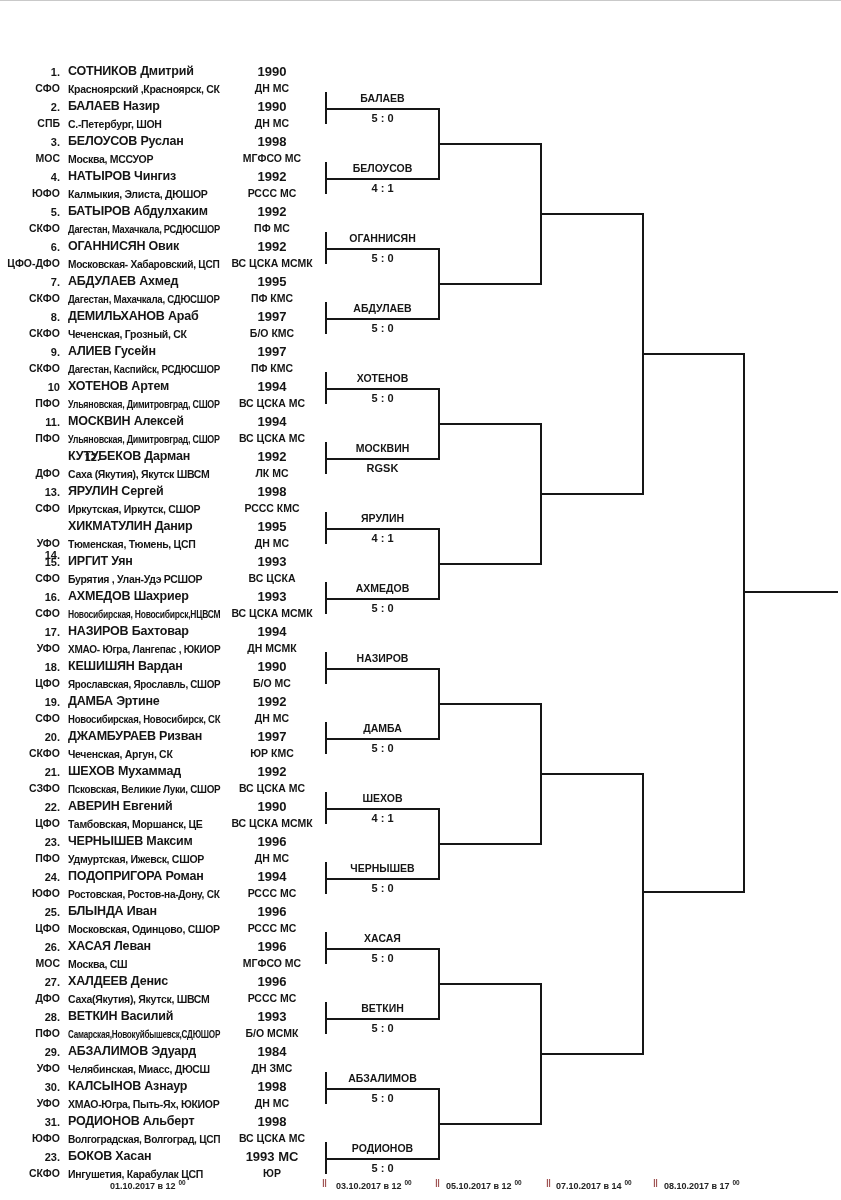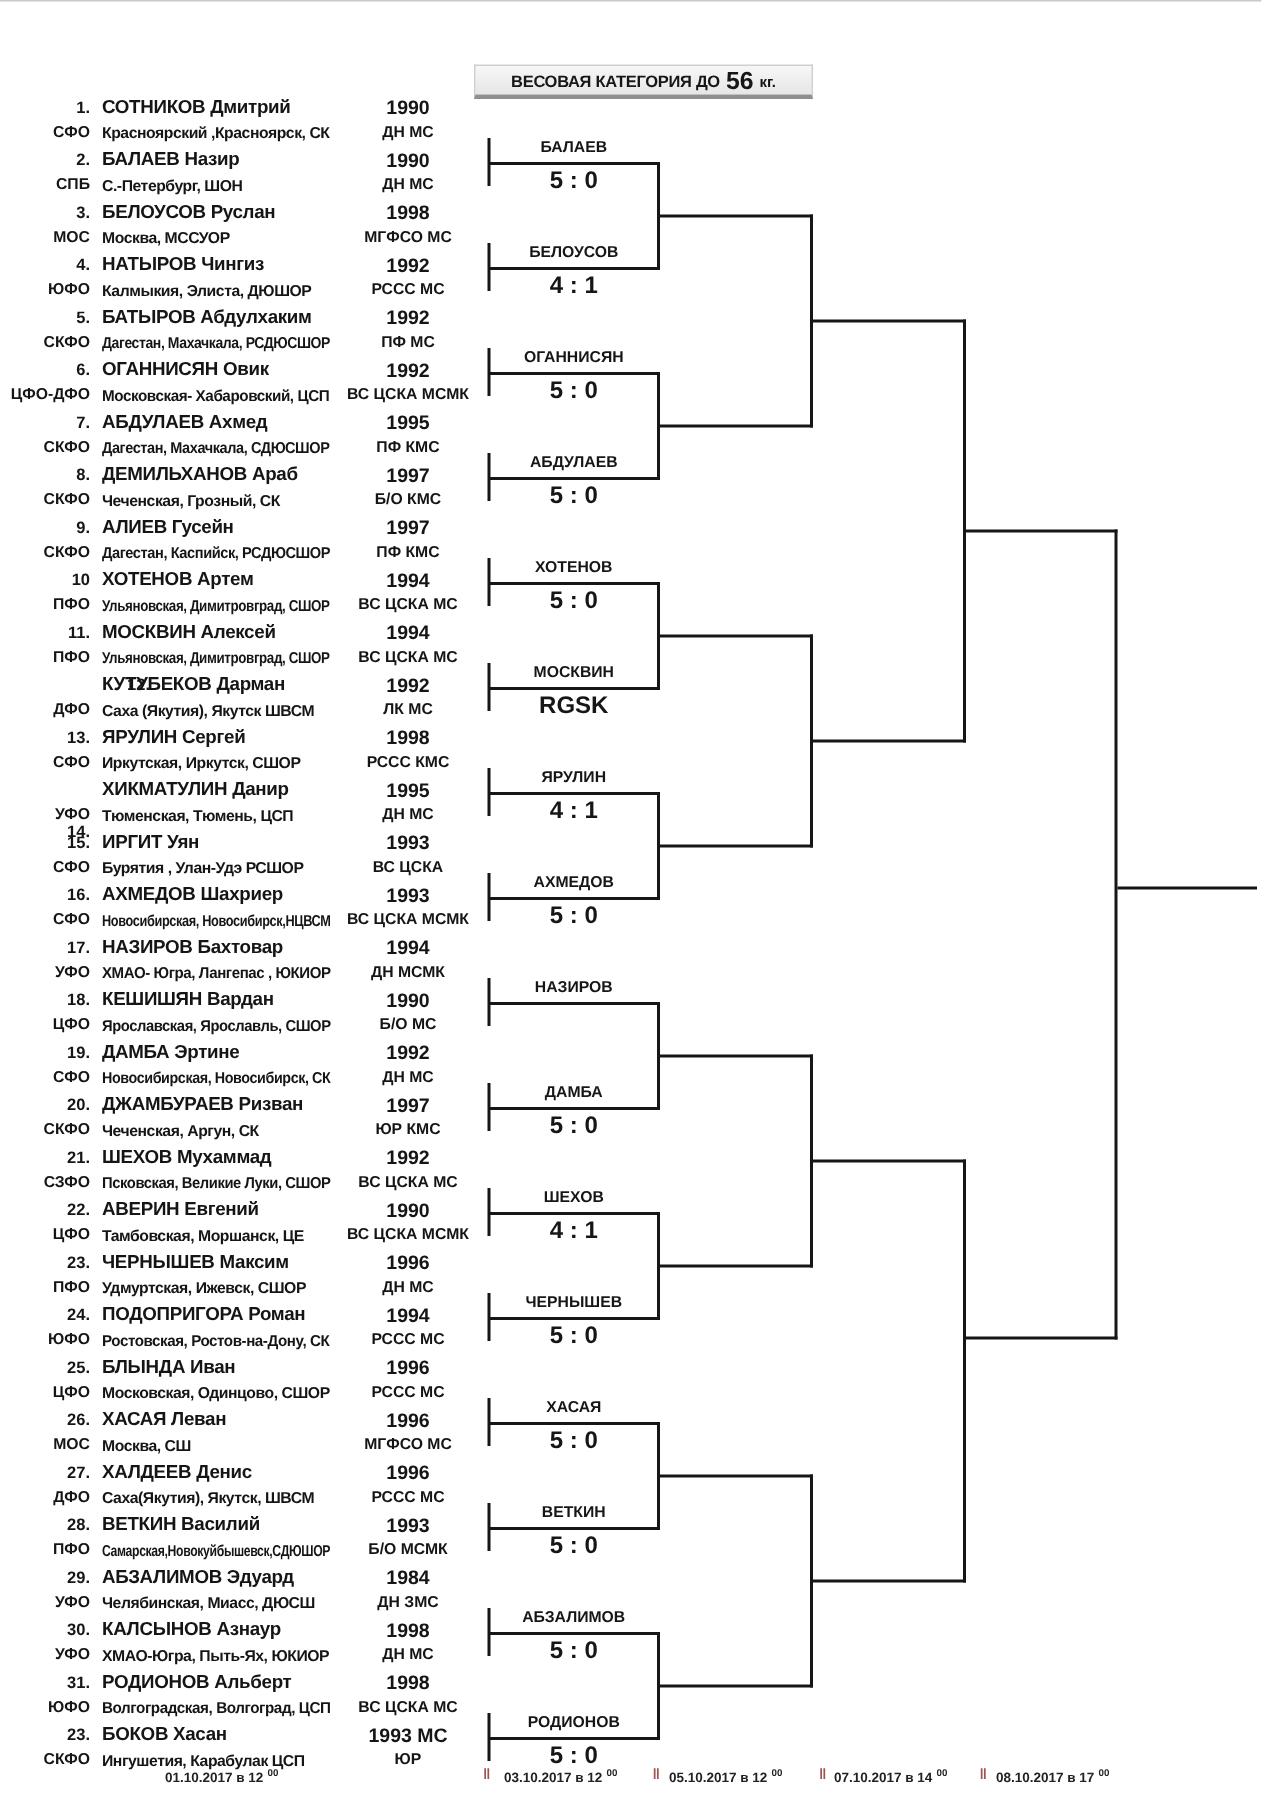--- a/index.html
+++ b/index.html
@@ -24,34 +24,29 @@
   .weight .wu{font-weight:bold;font-size:10px;}
   .c{position:absolute;white-space:nowrap;font-weight:bold;color:#151515;transform-origin:left center;}
   .num{font-size:11px;}
   .nm{font-size:12.5px;letter-spacing:-0.2px;}
   .yr{font-size:13px;}
   .rg{font-size:10.5px;}
   .cl{font-size:10.5px;letter-spacing:-0.3px;}
   .rk{font-size:10.5px;}
   .ln{position:absolute;background:var(--line,#161616);}
   .wl2{position:absolute;font-weight:bold;font-size:10.5px;text-align:center;white-space:nowrap;}
-  .sc{position:absolute;font-weight:bold;font-size:16px;text-align:center;white-space:nowrap;}
+  .sc{position:absolute;font-weight:bold;font-size:11px;text-align:center;white-space:nowrap;}
   .dt{position:absolute;font-weight:bold;font-size:9px;white-space:nowrap;color:#222;}
   .dt sup{font-size:6.5px;margin-left:1px;}
   .sep{position:absolute;font-weight:bold;font-size:10px;color:var(--sep,#a05555);}
 </style>
 </head>
 <body>
 
 <div class="page">
-  <div class="weight">
-    <span class="wl">ВЕСОВАЯ КАТЕГОРИЯ ДО</span>
-    <span class="wv">56</span>
-    <span class="wu">кг.</span>
-  </div>
   <div id="entries-layer">
       <div style="position: absolute; left: 0px; top: 64px; width: 326px; height: 35px;">
         <div class="c num" style="position: absolute; left: 0px; top: 1px; width: 60px; text-align: right;">1.</div>
         <div class="c nm" style="position: absolute; left: 68px; top: -1px;">СОТНИКОВ Дмитрий</div>
         <div class="c yr" style="position: absolute; left: 222px; top: -1px; width: 100px; text-align: center;">1990</div>
         <div class="c rg" style="position: absolute; left: 0px; top: 17px; width: 60px; text-align: right;">СФО</div>
         <div class="c cl" style="position: absolute; left: 68px; top: 18px;">Красноярский ,Красноярск, СК</div>
         <div class="c rk" style="position: absolute; left: 222px; top: 17px; width: 100px; text-align: center;">ДН МС</div>
       </div>
       <div style="position: absolute; left: 0px; top: 99px; width: 326px; height: 35px;">

